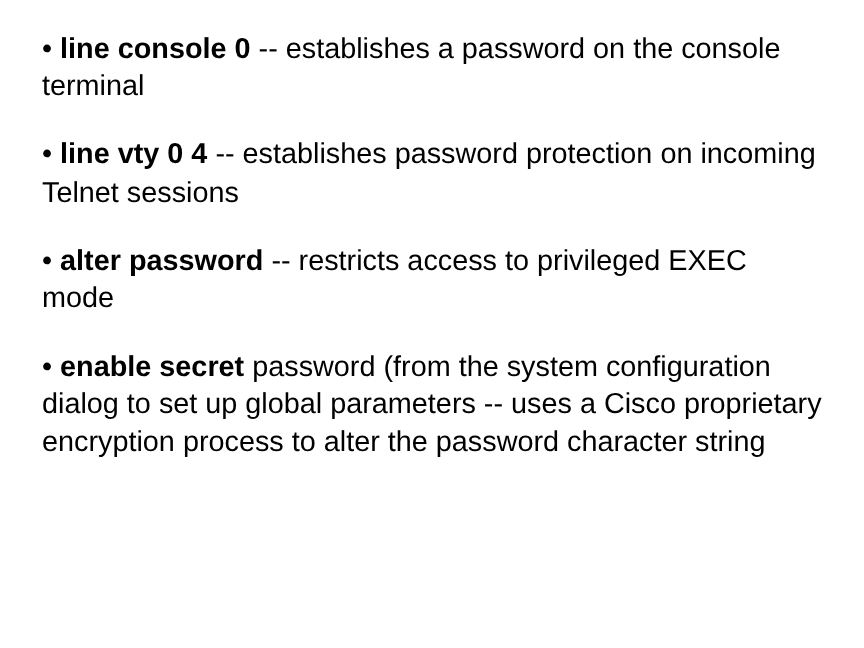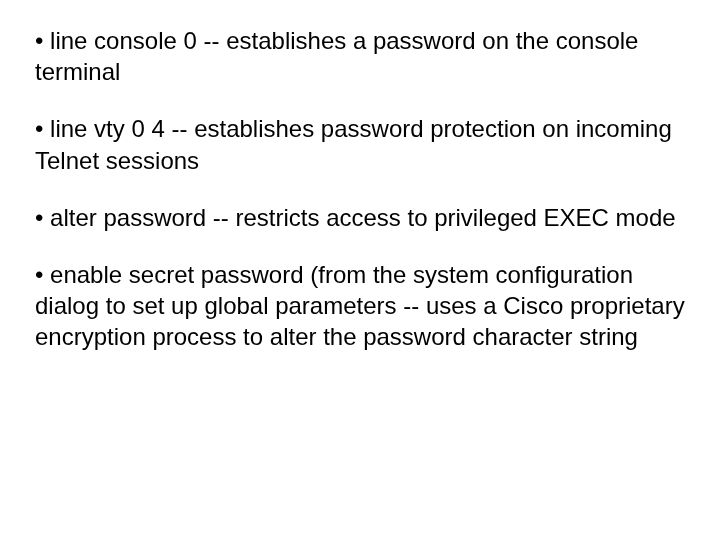--- a/index.html
+++ b/index.html
@@ -12,21 +12,21 @@
     }
     .item {
       font-size: 24px;
       line-height: 1.3;
       color: #000;
       margin-bottom: 26px;
       font-weight: 400;
     }
     .item:last-child { margin-bottom: 12px; }
     .bullet { font-weight: 400; }
-    .bold { font-weight: 400; }
+    .bold { font-weight: 700; }
   </style>
 </head>
 <body>
 
 <div class="item">
   <span class="bullet"> • </span><span class="bold">line console 0</span><span> -- establishes a password on the console terminal</span>
 </div>
 
 <div class="item">
   <span class="bullet"> • </span><span class="bold">line vty 0 4</span><span> -- establishes password protection on incoming Telnet sessions</span>

